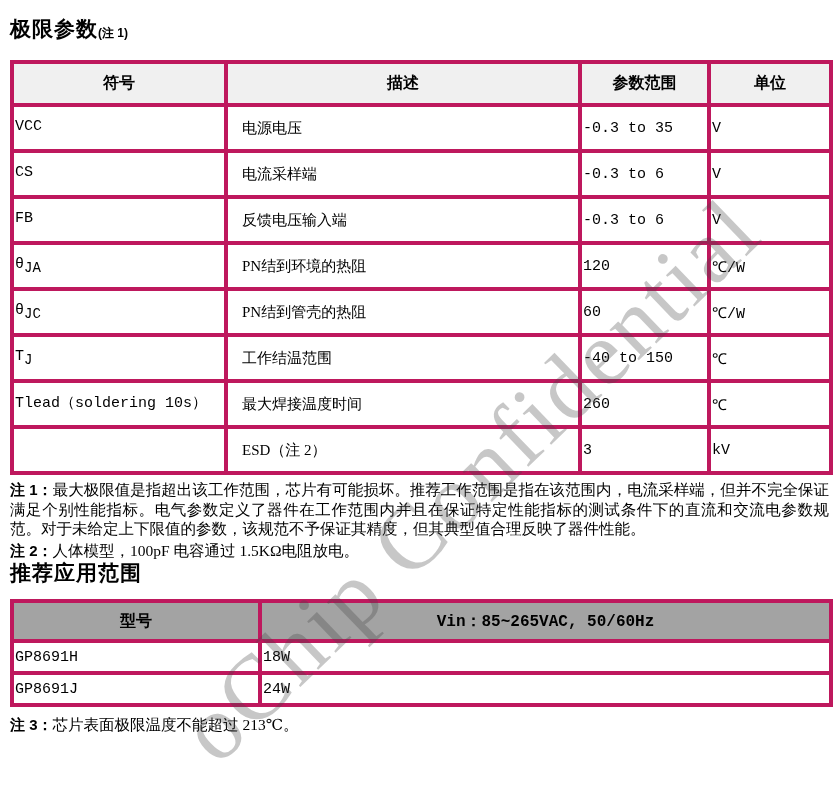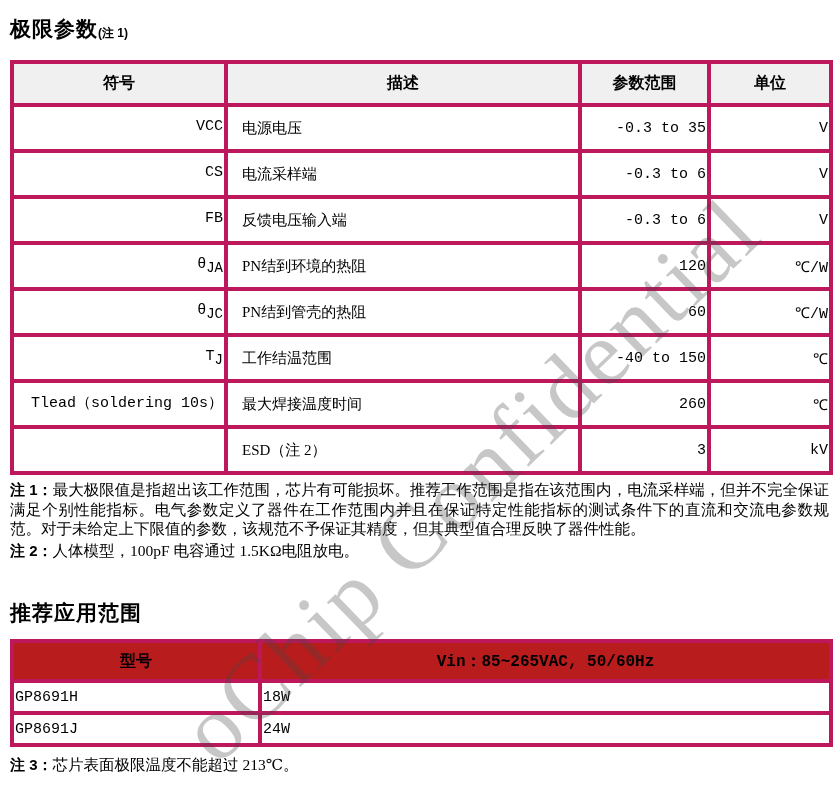--- a/index.html
+++ b/index.html
@@ -23,38 +23,38 @@
   th,td{border:4px solid #be185d;overflow:hidden;}
 
   
   .t1 th{
     height:37px;background:#f0f0f0;
     font-family:"Liberation Sans","DejaVu Sans",sans-serif;
     font-weight:bold;font-size:16px;text-align:center;
   }
   .t1 td{height:40px;font-size:15px;}
   .cell-sym,.cell-range,.cell-unit{
-    text-align:right;
+    text-align:left;
     font-family:"Liberation Mono","DejaVu Sans Mono",monospace;
     font-size:15px;
   }
   .cell-desc{text-align:left;padding-left:14px;font-size:15px;}
   .cell-sym sub{font-size:14px;}
 
   
   .note{font-size:15.5px;line-height:19.5px;text-align:justify;margin:0;}
   .note-block{margin-top:5px;}
   .note-label{font-weight:bold;font-family:"Liberation Sans","DejaVu Sans",sans-serif;font-size:15px;}
   .note2{margin-top:2px;}
 
   
-  .section2-title{margin-top:40px;}
+  .section2-title{}
   .t2{margin-top:13px;}
   .t2 th{
-    height:34px;background:#b91c1c;
+    height:34px;background:#a3a3a3;
     font-family:"Liberation Sans","DejaVu Sans",sans-serif;
     font-weight:bold;font-size:16px;text-align:center;
   }
   .t2 .t2-vin-header{
     font-family:"Liberation Mono","DejaVu Sans Mono",monospace;
     font-weight:bold;font-size:16px;
   }
   .t2 td{
     height:26px;text-align:left;
     font-family:"Liberation Mono","DejaVu Sans Mono",monospace;

